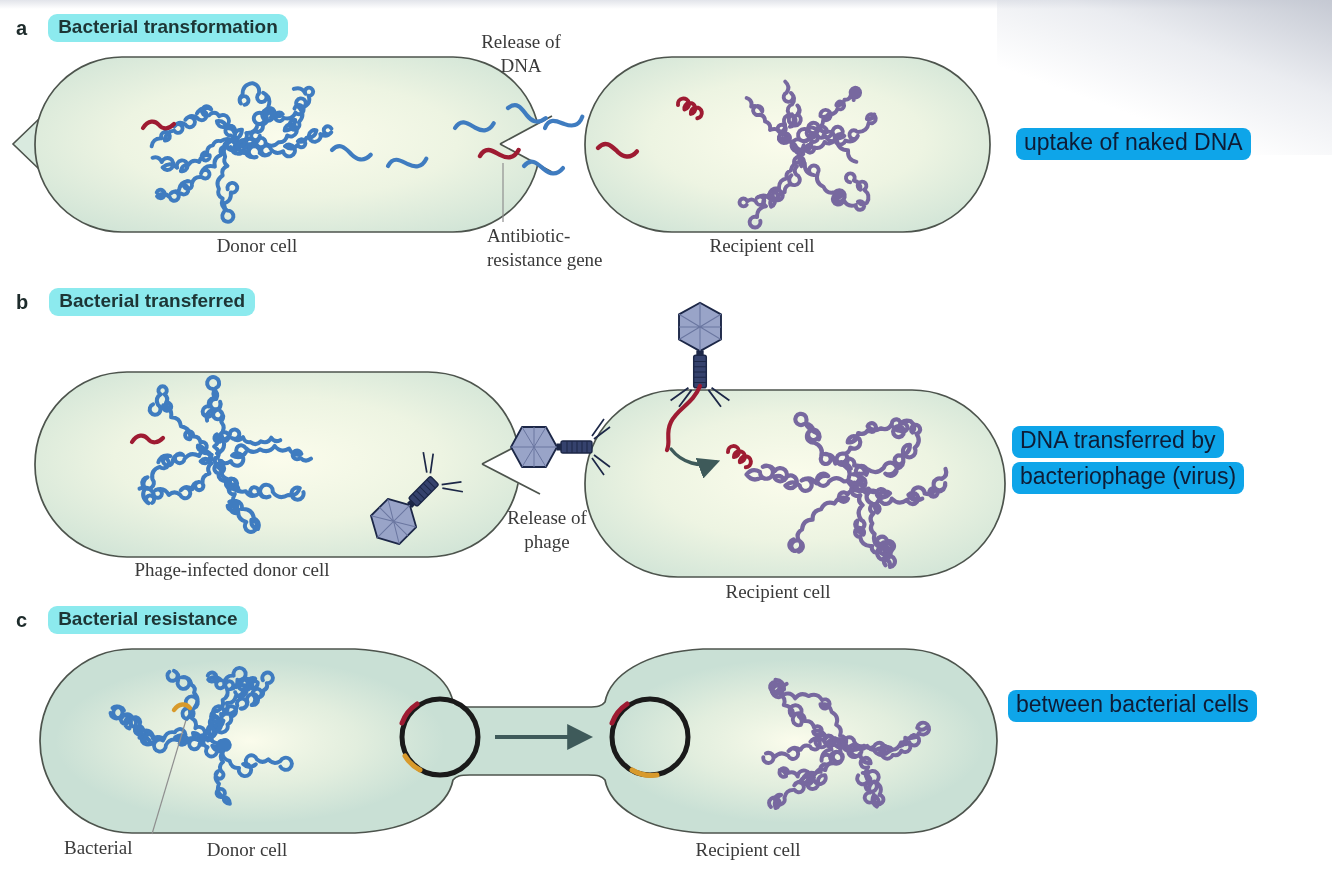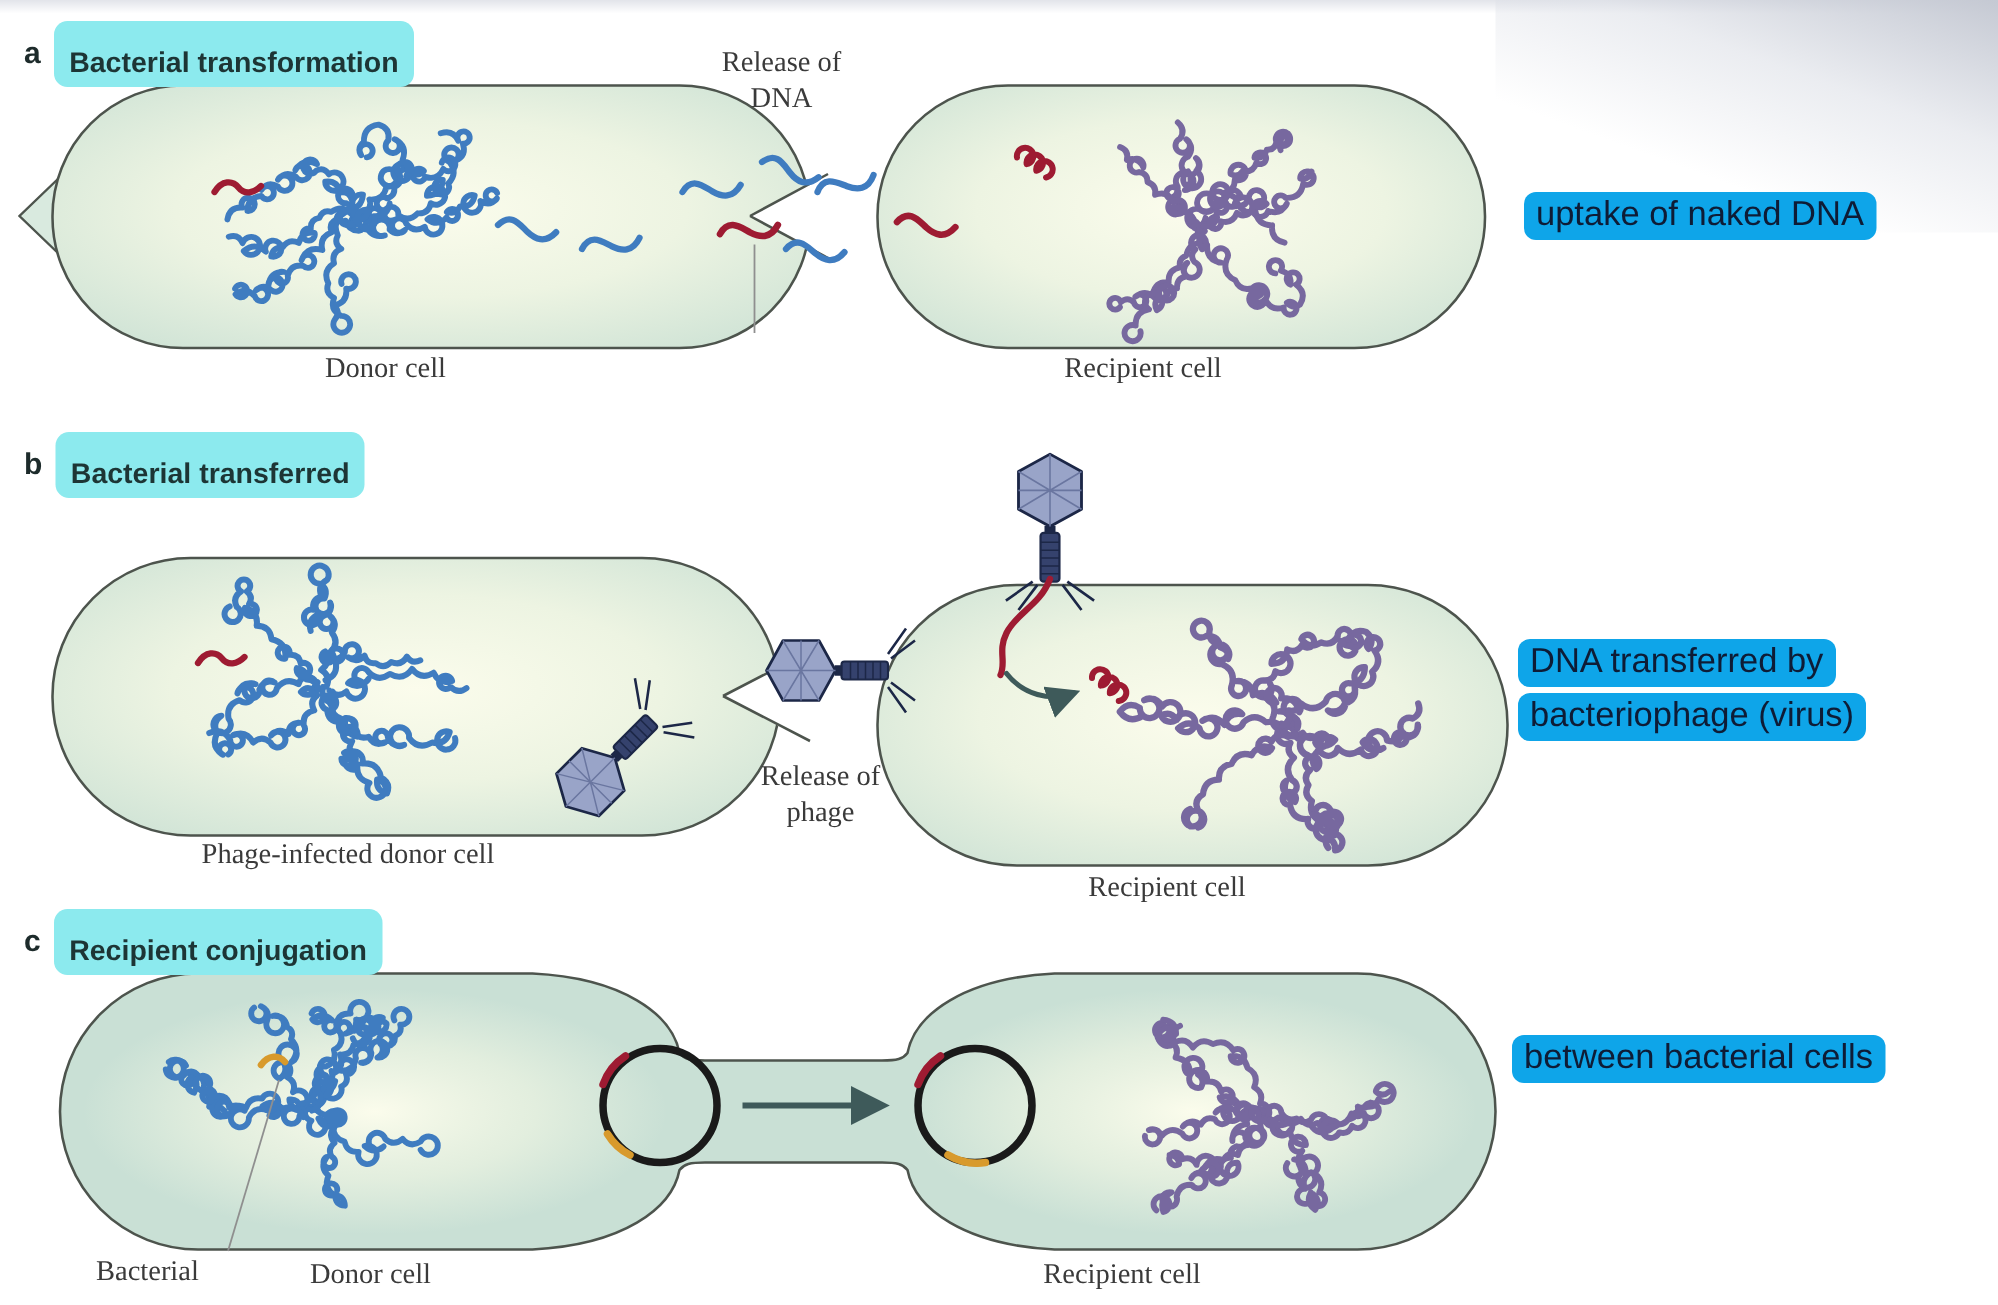--- a/index.html
+++ b/index.html
@@ -11,21 +11,21 @@
                 background:linear-gradient(200deg,#c5c9d3 0%,rgba(221,224,231,.6) 35%,rgba(255,255,255,0) 68%);}
   svg.art{position:absolute;left:0;top:0;}
   .strand{fill:none;stroke-linecap:round;stroke-linejoin:round;}
   .outline{fill:none;stroke:#4d544d;stroke-width:1.7;}
   .lbl{position:absolute;font:19px "Liberation Serif",serif;color:#3a3a3a;white-space:nowrap;line-height:1.28;}
   .center{transform:translateX(-50%);text-align:center;}
   .panel-hdr{position:absolute;display:flex;align-items:center;gap:9px;
              font-family:"Liberation Sans",sans-serif;}
   .panel-letter{font-weight:700;font-size:20px;color:#1d2b2b;}
   .pill-cyan{background:#8ceaee;color:#1d3535;font-weight:700;font-size:19px;
-             padding:18px 10px 4px;border-radius:9px;}
+             padding:2px 10px 4px;border-radius:9px;margin-left:12px;}
   .ann{position:absolute;font-family:"Liberation Sans",sans-serif;font-size:23px;font-weight:500;}
   .pill-blue{display:block;width:fit-content;background:#0ea5e9;color:#0e1c36;
              padding:1px 8px 4px;border-radius:8px;margin-bottom:4px;}
 </style>
 </head>
 <body>
 
 <div class="stage">
   <div class="top-strip"></div>
   <div class="corner-shade"></div>
@@ -192,20 +192,24 @@
   </svg>
 
   <div class="panel-hdr" style="left:16px;top:14px">
     <span class="panel-letter">a</span>
     <span class="pill-cyan">Bacterial transformation</span>
   </div>
   <div class="lbl center" style="left:521px;top:30px">
     <div>Release of</div>
     <div>DNA</div>
   </div>
+  <div class="lbl" style="left:487px;top:224px">
+    <div>Antibiotic-</div>
+    <div>resistance gene</div>
+  </div>
   <div class="lbl center" style="left:257px;top:234px">Donor cell</div>
   <div class="lbl center" style="left:762px;top:234px">Recipient cell</div>
   <div class="ann" style="left:1016px;top:128px">
     <span class="pill-blue">uptake of naked DNA</span>
   </div>
 
   <div class="panel-hdr" style="left:16px;top:288px">
     <span class="panel-letter">b</span>
     <span class="pill-cyan">Bacterial transferred</span>
   </div>
@@ -215,21 +219,21 @@
   </div>
   <div class="lbl center" style="left:232px;top:558px">Phage-infected donor cell</div>
   <div class="lbl center" style="left:778px;top:580px">Recipient cell</div>
   <div class="ann" style="left:1012px;top:426px">
     <span class="pill-blue">DNA transferred by</span>
     <span class="pill-blue">bacteriophage (virus)</span>
   </div>
 
   <div class="panel-hdr" style="left:16px;top:606px">
     <span class="panel-letter">c</span>
-    <span class="pill-cyan">Recipient conjugation</span>
+    <span class="pill-cyan">Bacterial resistance</span>
   </div>
   <div class="lbl" style="left:64px;top:836px">Bacterial</div>
   <div class="lbl center" style="left:247px;top:838px">Donor cell</div>
   <div class="lbl center" style="left:748px;top:838px">Recipient cell</div>
   <div class="ann" style="left:1008px;top:690px">
     <span class="pill-blue">between bacterial cells</span>
   </div>
 </div>
 
 </body></html>

